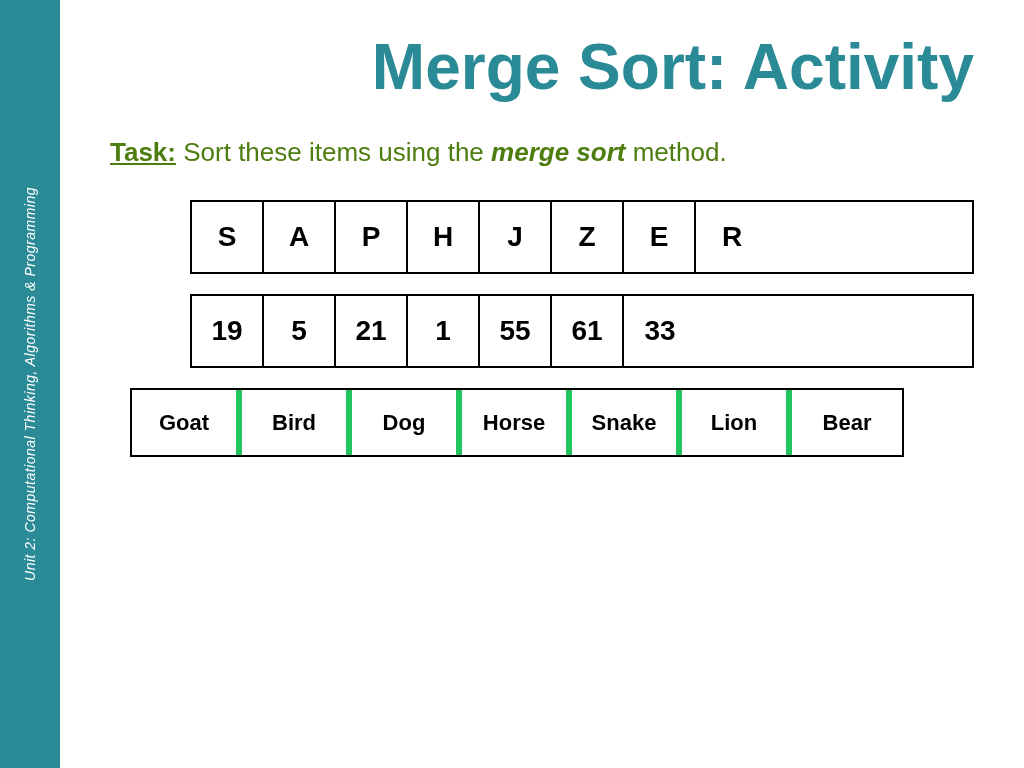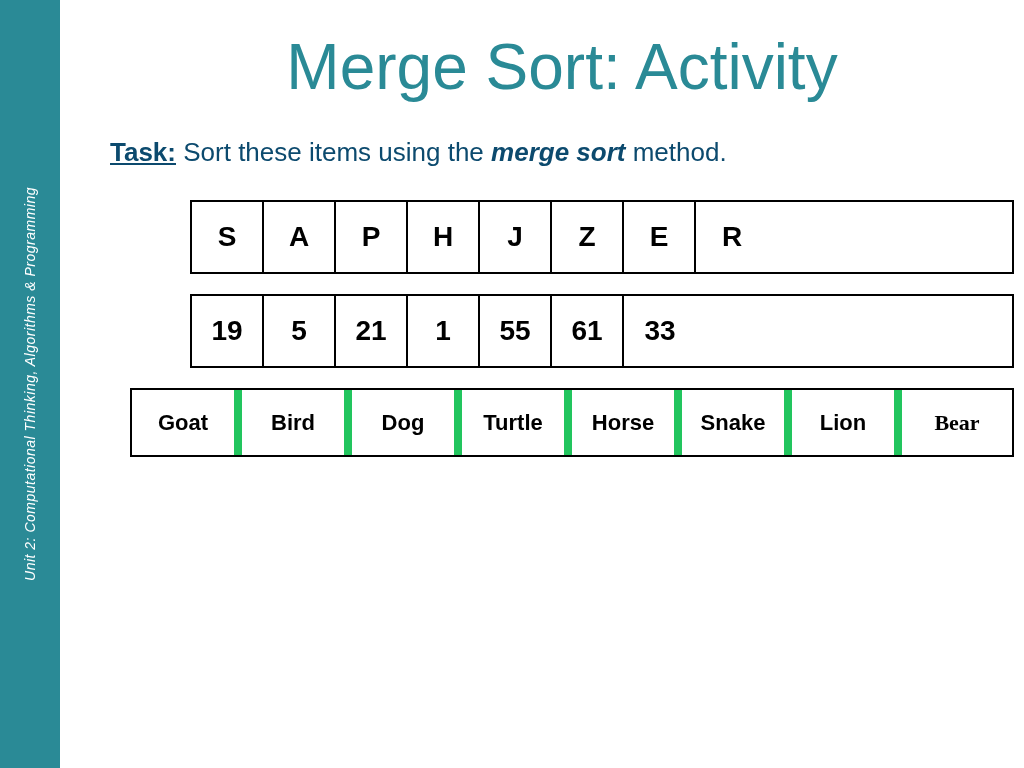--- a/index.html
+++ b/index.html
@@ -40,29 +40,29 @@
     .main-content {
       flex: 1;
       padding: 30px 50px 30px 50px;
       display: flex;
       flex-direction: column;
       gap: 20px;
     }
 
     .page-title {
       font-size: 64px;
-      font-weight: normal;
+      font-weight: bold;
       color: #2a8a96;
-      text-align: center;
+      text-align: right;
       margin-bottom: 10px;
     }
 
     .task-text {
       font-size: 26px;
-      color: #0c4a6e;
+      color: #4d7c0f;
       line-height: 1.4;
       margin-bottom: 10px;
     }
 
     .task-label {
       font-weight: bold;
       text-decoration: underline;
     }
 
     .merge-sort-italic {
@@ -102,35 +102,34 @@
       padding-left: 20px;
     }
 
     .animals-row {
       display: flex;
       border: 2px solid #000;
       width: fit-content;
     }
 
     .animal-cell {
-      border-right: 8px solid #22c55e;
+      border-right: 6px solid #22c55e;
       display: flex;
       align-items: center;
       justify-content: center;
       font-size: 22px;
       font-weight: bold;
       color: #000;
       min-width: 110px;
       height: 65px;
       padding: 0 10px;
     }
 
     .animal-cell:last-child {
       border-right: none;
-      font-family: Liberation Serif, serif;
     }
   </style>
 </head>
 <body>
 
 <div class="sidebar">
   <span class="sidebar-text">Unit 2: Computational Thinking, Algorithms &amp; Programming</span>
 </div>
 
 <div class="main-content">
@@ -164,21 +163,20 @@
         <div class="array-cell">33</div>
       </div>
 
   </div>
 
   <div class="animals-section">
     <div class="animals-row" id="animal-row">
         <div class="animal-cell">Goat</div>
         <div class="animal-cell">Bird</div>
         <div class="animal-cell">Dog</div>
-        <div class="animal-cell">Turtle</div>
         <div class="animal-cell">Horse</div>
         <div class="animal-cell">Snake</div>
         <div class="animal-cell">Lion</div>
         <div class="animal-cell">Bear</div>
       </div>
   </div>
 
 </div>
 
 </body></html>

